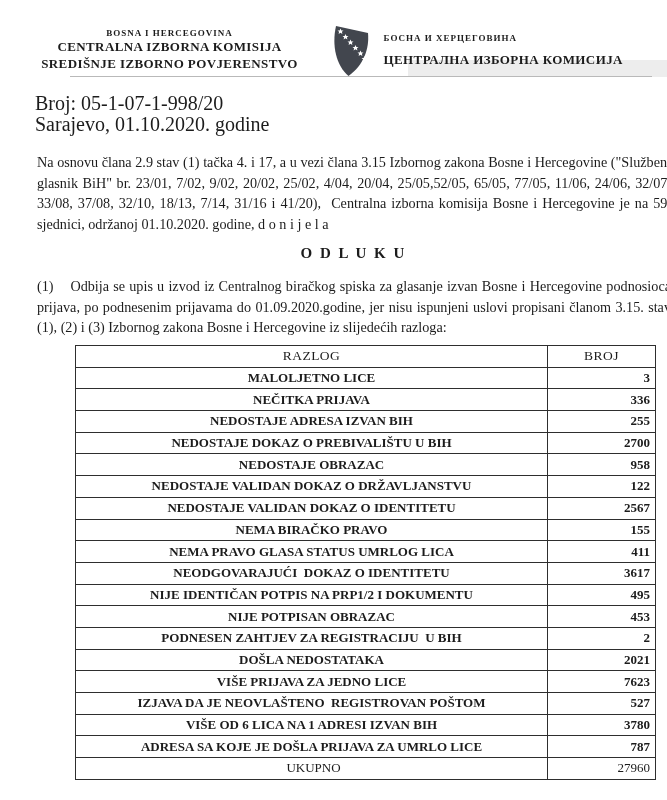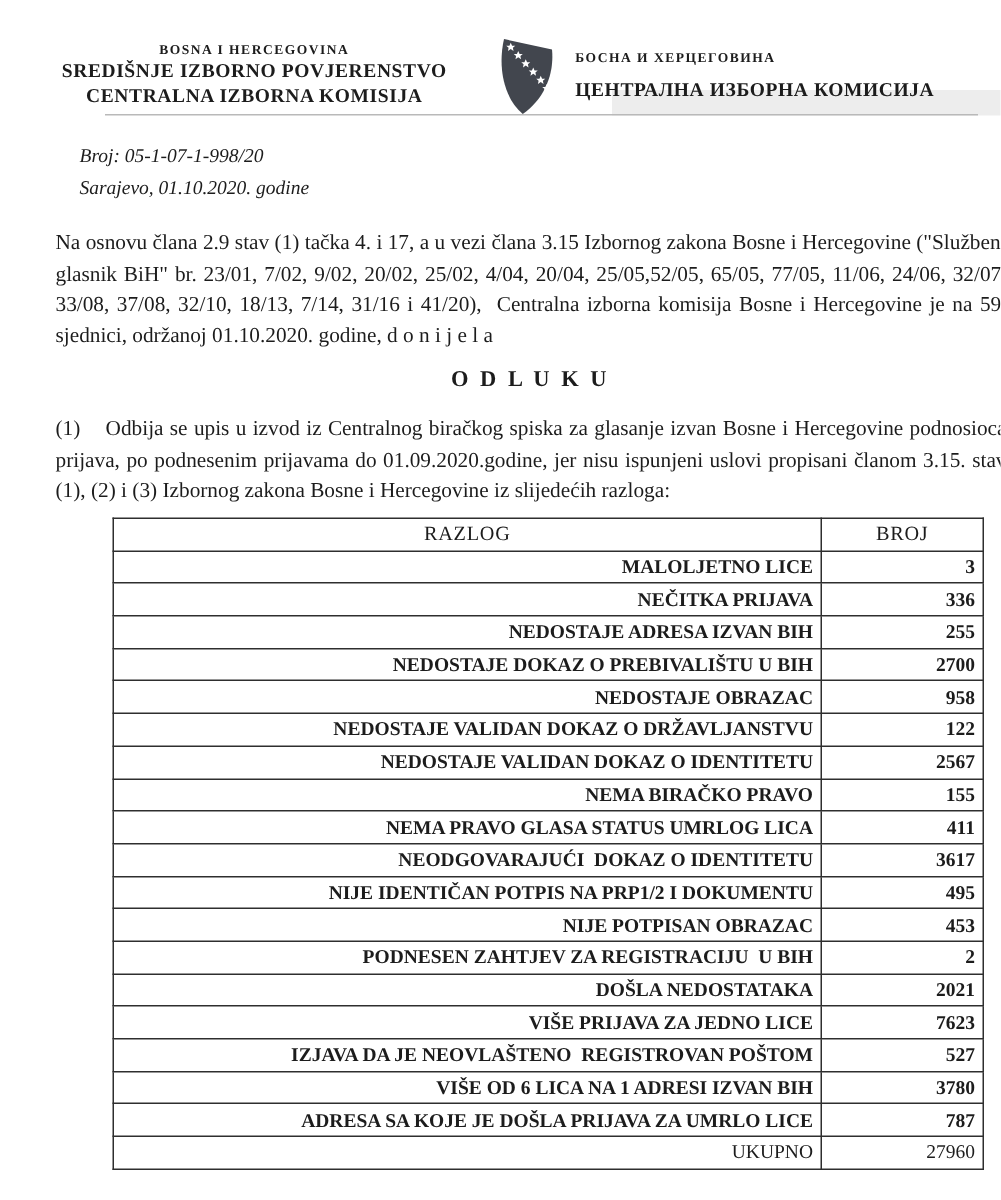--- a/index.html
+++ b/index.html
@@ -25,21 +25,21 @@
   .crest{width:44px;height:54px;flex:0 0 auto;margin-top:2px;}
   .scan-band{
     position:absolute;left:388px;top:60px;width:279px;height:17px;
     background:#ededed;
   }
   .head-rule{
     position:absolute;left:50px;top:76px;width:582px;height:1px;
     background:#b9b9b9;
   }
   
-  .meta{position:absolute;left:33px;top:93px;font-size:13px;line-height:21px;font-style:italic;}
+  .meta{position:absolute;left:15px;top:93px;font-size:20px;line-height:21px;}
   .preamble{
     position:absolute;left:17px;top:152px;width:634px;
     font-size:14.2px;line-height:20.5px;text-align:justify;white-space:pre-wrap;
   }
   .decision-heading{
     position:absolute;left:0;top:245px;width:667px;
     text-align:center;font-size:15px;font-weight:bold;letter-spacing:2px;
   }
   .para1{
     position:absolute;left:17px;top:276px;width:634px;
@@ -56,37 +56,37 @@
     border:1.6px solid #2e2e2e;
     height:20.7px;
     font-size:13px;
     padding:0 5px;
     overflow:hidden;
     white-space:pre-wrap;
   }
   .col-reason{width:472px;}
   .col-count{width:108px;}
   .reasons-table th{font-weight:normal;text-align:center;font-size:13.5px;letter-spacing:.5px;}
-  .reasons-table td.reason{font-weight:bold;text-align:right;}
+  .reasons-table td.reason{font-weight:bold;text-align:center;}
   .reasons-table td.count{font-weight:bold;text-align:right;}
   .reasons-table tr.total td{font-weight:normal;}
   .reasons-table tr.total td.reason{padding-left:9px;}
 </style>
 </head>
 <body>
 
 <div class="page">
 
   <div class="scan-band"></div>
 
   <div class="letterhead">
     <div class="lh-left">
       <div class="lh-small">BOSNA I HERCEGOVINA</div>
+      <div class="lh-big">CENTRALNA IZBORNA KOMISIJA</div>
       <div class="lh-big">SREDIŠNJE IZBORNO POVJERENSTVO</div>
-      <div class="lh-big">CENTRALNA IZBORNA KOMISIJA</div>
     </div>
     <svg class="crest" viewBox="0 0 44 54" aria-hidden="true">
       <path d="M8,2 L40,9 C41.5,24 36,41 20.5,52 C8.5,42 3.5,22 8,2 Z" fill="#42464e"></path>
       <g fill="#ffffff">
         <path transform="translate(12.5,7.5)" d="M0,-3 L0.88,-0.93 L3,-0.93 L1.43,0.35 L1.85,2.43 L0,1.15 L-1.85,2.43 L-1.43,0.35 L-3,-0.93 L-0.88,-0.93 Z"></path>
         <path transform="translate(17.5,13)" d="M0,-3 L0.88,-0.93 L3,-0.93 L1.43,0.35 L1.85,2.43 L0,1.15 L-1.85,2.43 L-1.43,0.35 L-3,-0.93 L-0.88,-0.93 Z"></path>
         <path transform="translate(22.5,18.5)" d="M0,-3 L0.88,-0.93 L3,-0.93 L1.43,0.35 L1.85,2.43 L0,1.15 L-1.85,2.43 L-1.43,0.35 L-3,-0.93 L-0.88,-0.93 Z"></path>
         <path transform="translate(27.5,24)" d="M0,-3 L0.88,-0.93 L3,-0.93 L1.43,0.35 L1.85,2.43 L0,1.15 L-1.85,2.43 L-1.43,0.35 L-3,-0.93 L-0.88,-0.93 Z"></path>
         <path transform="translate(32.5,29.5)" d="M0,-3 L0.88,-0.93 L3,-0.93 L1.43,0.35 L1.85,2.43 L0,1.15 L-1.85,2.43 L-1.43,0.35 L-3,-0.93 L-0.88,-0.93 Z"></path>
         <path transform="translate(36.5,35)" d="M0,-3 L0.88,-0.93 L3,-0.93 L1.43,0.35 L1.85,2.43 L0,1.15 L-1.85,2.43 L-1.43,0.35 L-3,-0.93 L-0.88,-0.93 Z"></path>

